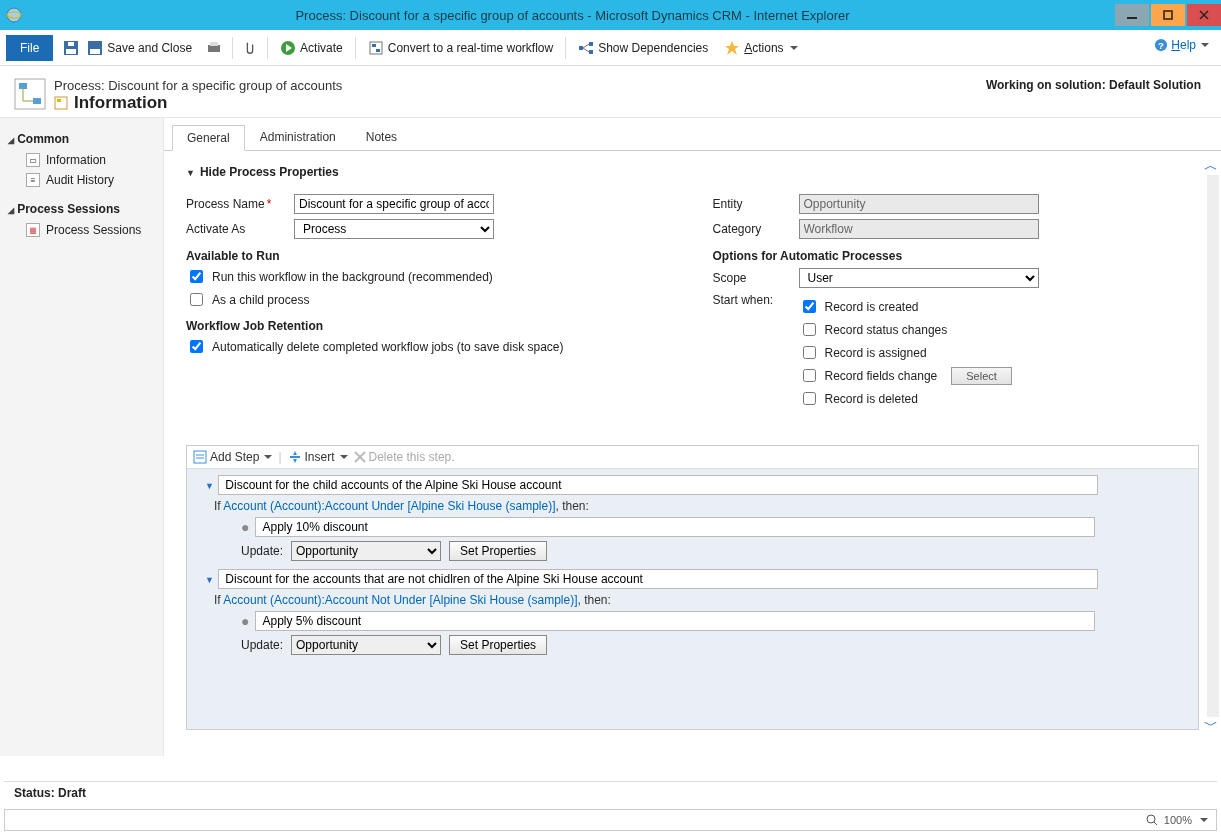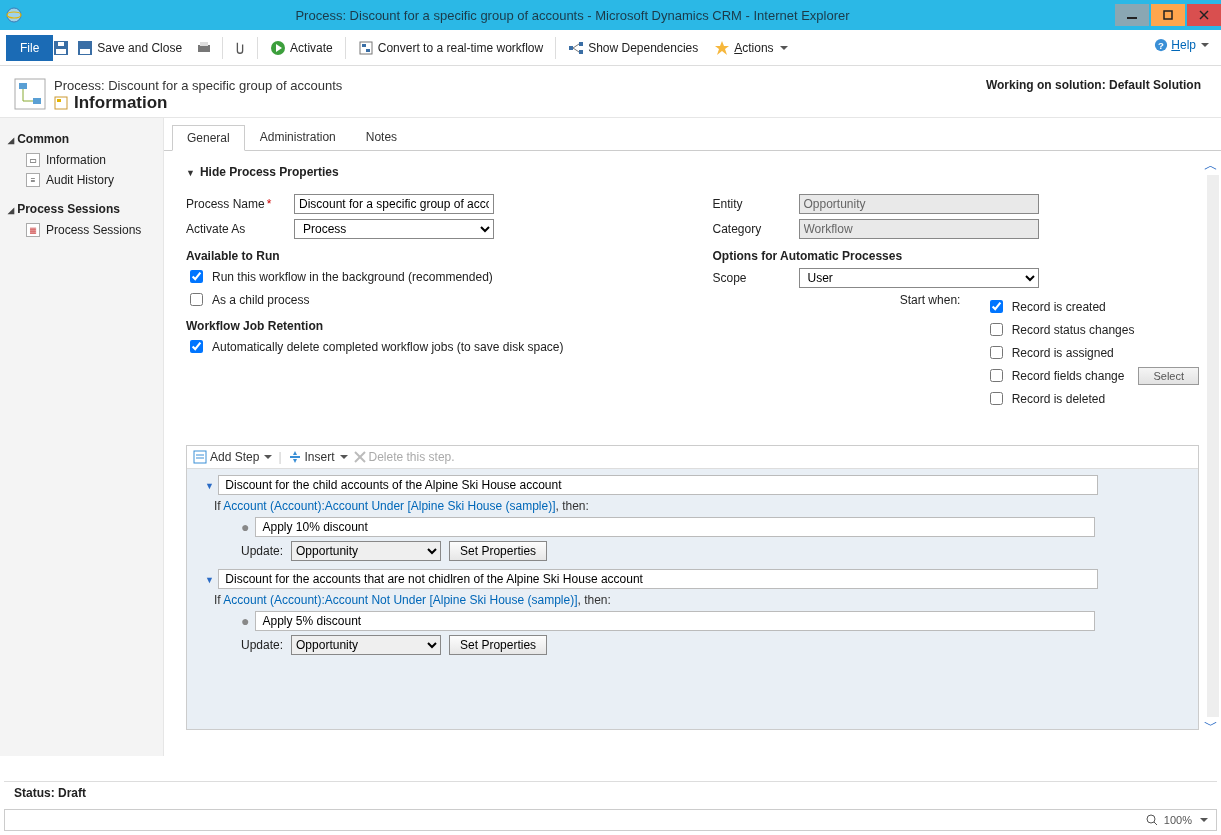--- a/index.html
+++ b/index.html
@@ -41,20 +41,21 @@
     background: #fff;
   }
   .file-btn {
     background: #1B6BB5;
     color: #fff;
     height: 26px;
     display: flex;
     align-items: center;
     padding: 0 14px;
     font-size: 12px;
+    margin-right: 10px;
     cursor: pointer;
   }
   .ribbon .rb-item { display: flex; align-items: center; gap: 4px; margin: 0 8px; cursor: pointer; color: #222; }
   .ribbon .divider { width: 1px; height: 22px; background: #ddd; margin: 0 4px; }
   .ribbon .help { position: absolute; right: 12px; top: 8px; color: #0067b8; cursor: pointer; display:flex; align-items:center; gap:3px;}
   .caret { border-left: 4px solid transparent; border-right: 4px solid transparent; border-top: 4px solid #555; display:inline-block; margin-left:2px;}
 
   .header {
     display: flex;
     padding: 12px 20px 4px 14px;
@@ -302,21 +303,21 @@
             </div>
             <div class="fld">
               <span class="lbl" style="width:86px;">Category</span>
               <input type="text" readonly="" style="width: 240px;" value="Workflow">
             </div>
             <div class="subhead">Options for Automatic Processes</div>
             <div class="fld">
               <span class="lbl" style="width:86px;">Scope</span>
               <select style="width:240px;"><option>User</option></select>
             </div>
-            <div class="fld" style="align-items:flex-start;justify-content:flex-end;">
+            <div class="fld" style="align-items:flex-start;">
               <span class="lbl" style="width:86px;">Start when:</span>
               <div>
                 <label class="chk">
                     <input type="checkbox" checked="" style="">
                     <span>Record is created</span>
                   </label>
                 <label class="chk">
                     <input type="checkbox" style="">
                     <span>Record status changes</span>
                   </label>

